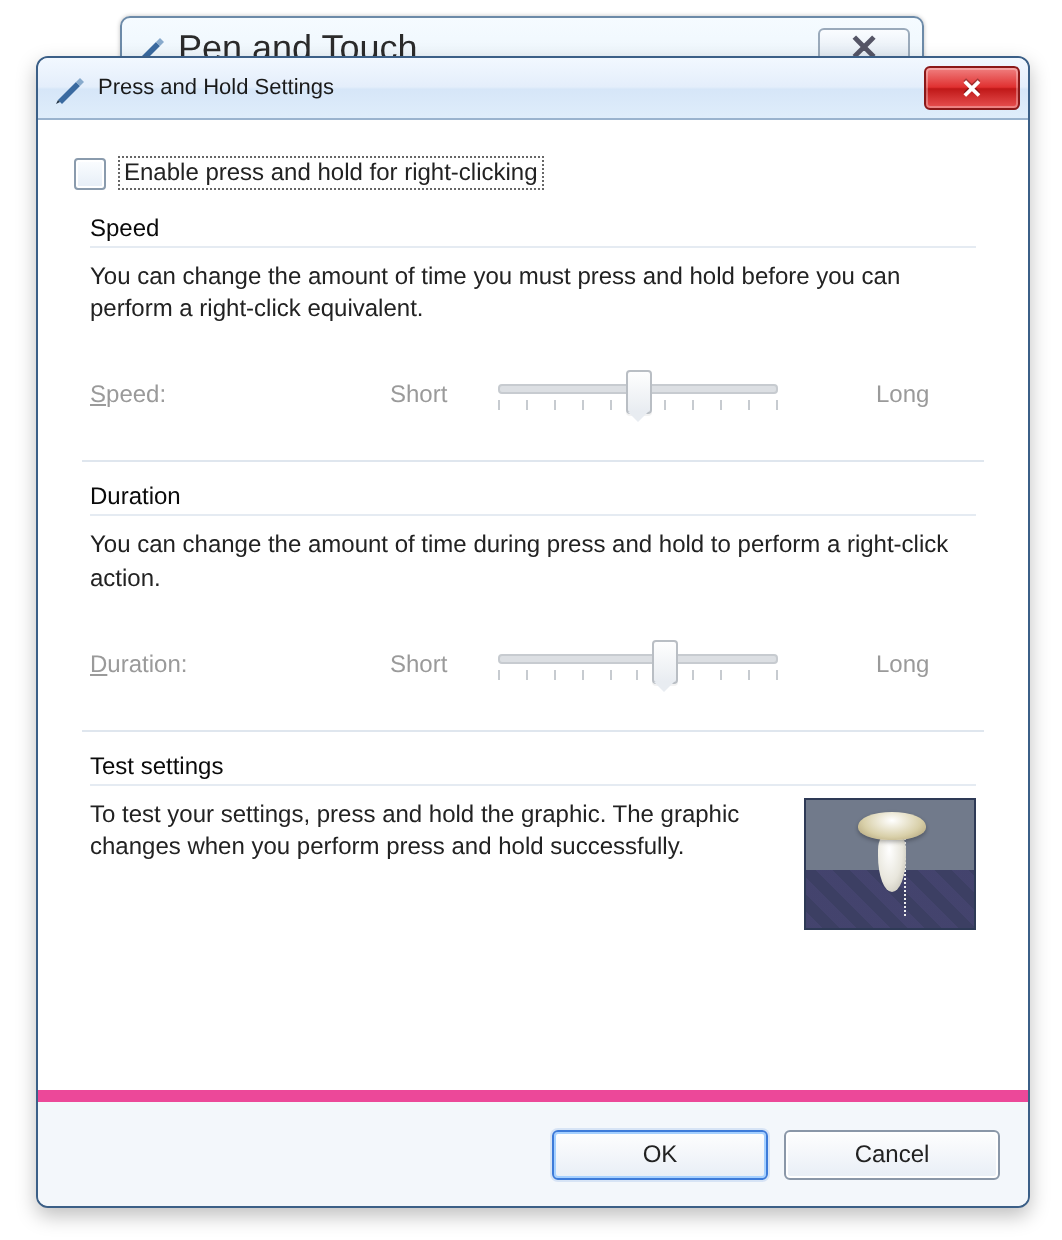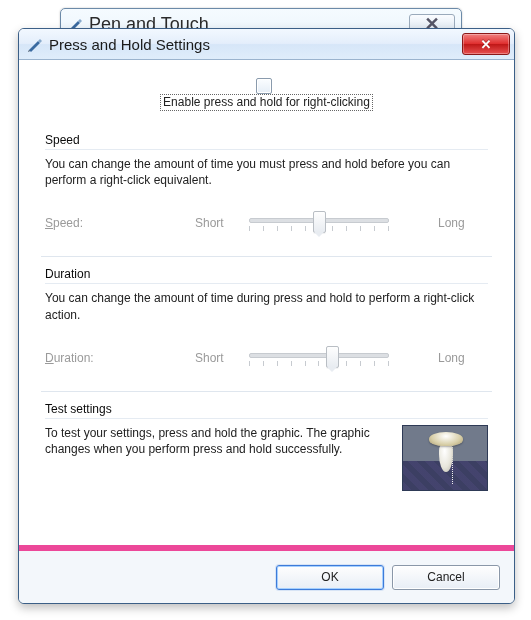--- a/index.html
+++ b/index.html
@@ -62,21 +62,21 @@
   .titlebar {
     height: 30px;
     background: linear-gradient(#f2f8ff, #e4eefb 48%, #d6e6f8 52%, #dfedfb);
     border-bottom: 1px solid #9ab3ce;
     display: flex;
     align-items: center;
     padding: 0 4px 0 8px;
   }
   .titlebar .tb-icon { width:16px; height:16px; margin-right:6px; display:flex; align-items:center; justify-content:center;}
   .titlebar .tb-title {
-    font-size: 15px;
+    font-size: 11px;
     color: #1a1a1a;
   }
   .close-btn {
     margin-left: auto;
     width: 46px;
     height: 20px;
     border: 1px solid #8a1818;
     border-radius: 3px;
     background: linear-gradient(#f08080,#e03030 48%, #c01818 52%, #e85050);
     display: flex; align-items:center; justify-content:center;
@@ -86,22 +86,21 @@
   .content {
     padding: 18px 18px 10px 18px;
     color: #222;
     height: calc(100% - 30px - 52px);
     box-sizing: border-box;
     overflow: hidden;
   }
   .chk-row {
     display: flex;
     align-items: center;
-    margin-bottom: 22px;
-    flex-direction: column;
+    margin-bottom: 12px;
   }
   .chk {
     width: 14px; height: 14px;
     border: 1px solid #8a9bad;
     background: linear-gradient(#fbfdff,#e6eef7);
     border-radius: 2px;
     margin-right: 6px;
     box-shadow: inset 0 0 0 1px #fff;
     flex: none;
   }

